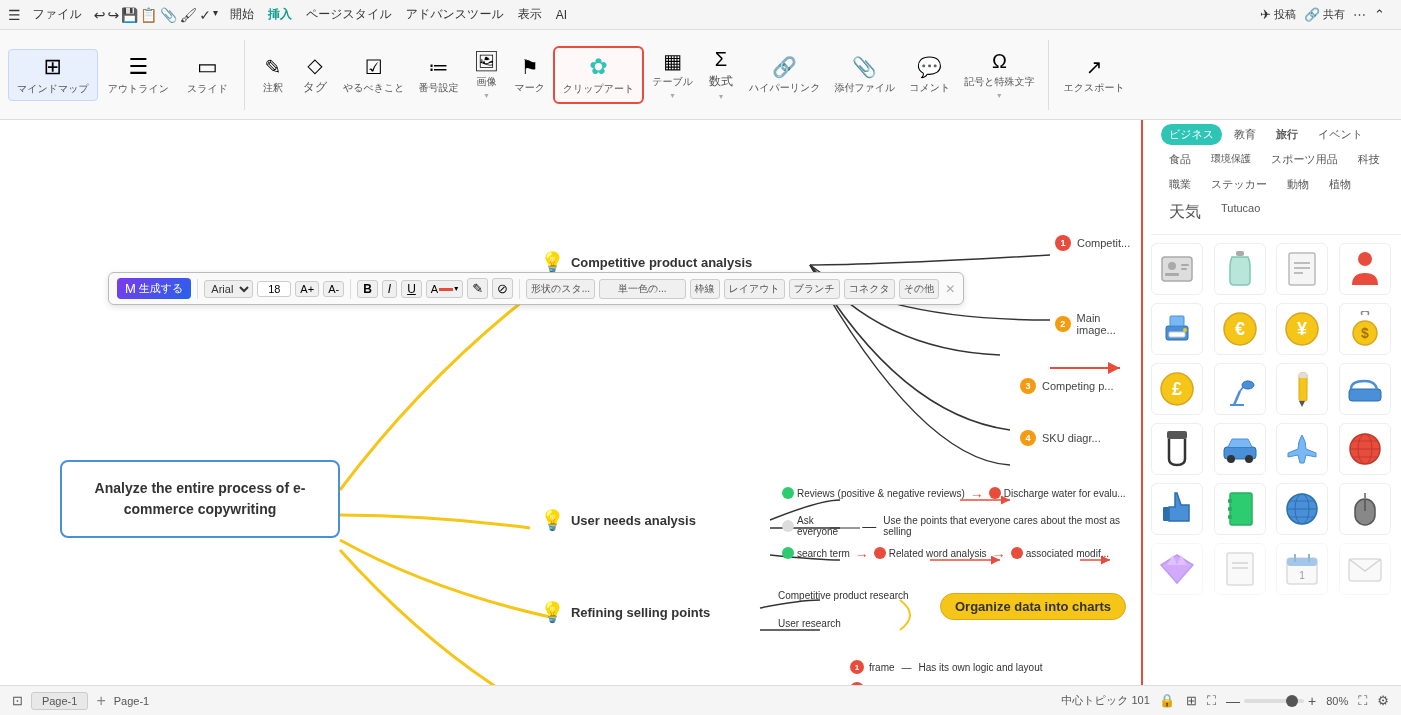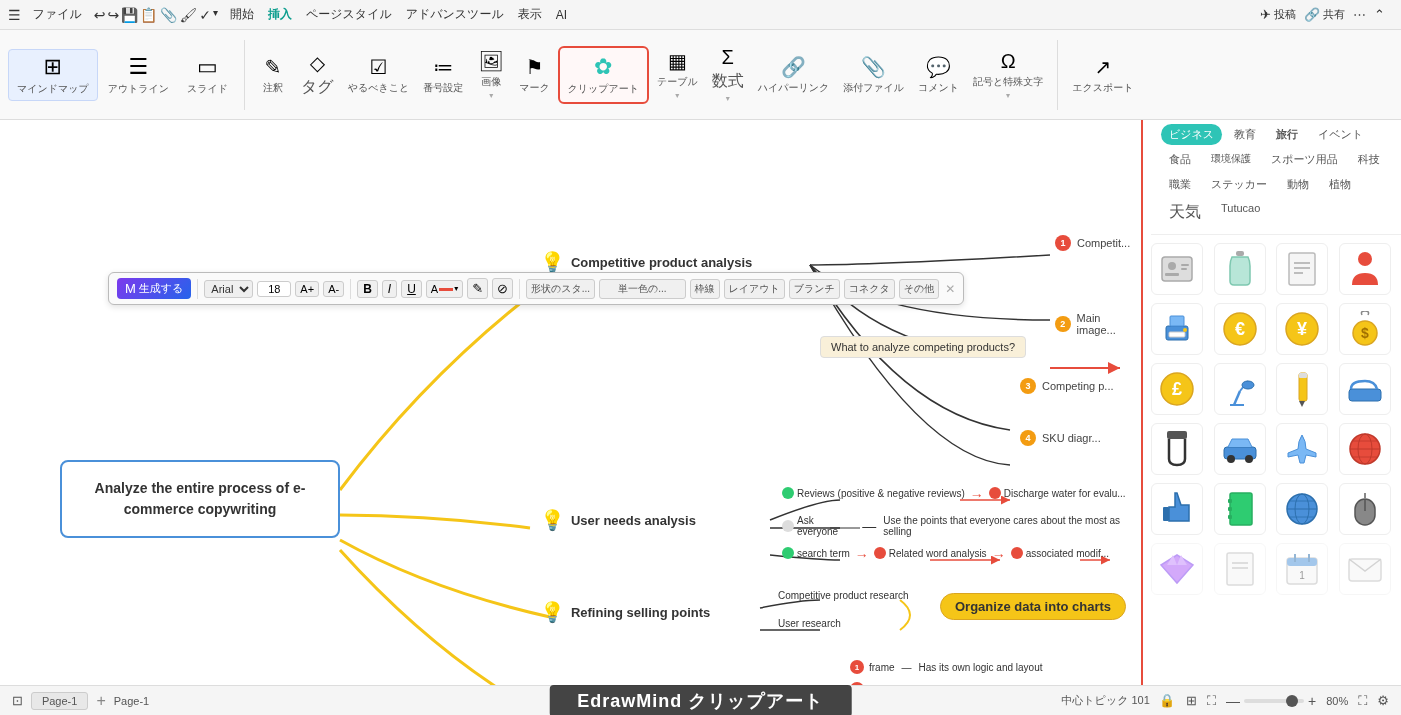--- a/index.html
+++ b/index.html
@@ -66,21 +66,21 @@
     <span style="font-size:10px;color:#555;">スライド</span>
   </div>
   <div style="width:1px;height:70px;background:#ddd;margin:0 6px;"></div>
 
   <div style="display:flex;flex-direction:column;align-items:center;gap:2px;padding:4px 6px;cursor:pointer;border-radius:4px;min-width:40px;">
     <span style="font-size:20px;">✎</span>
     <span style="font-size:10px;color:#555;">注釈</span>
   </div>
   <div style="display:flex;flex-direction:column;align-items:center;gap:2px;padding:4px 6px;cursor:pointer;border-radius:4px;min-width:40px;">
     <span style="font-size:20px;">◇</span>
-    <span style="font-size:16px;color:#555;">タグ</span>
+    <span style="font-size:12px;color:#555;">タグ</span>
   </div>
   <div style="display:flex;flex-direction:column;align-items:center;gap:2px;padding:4px 6px;cursor:pointer;border-radius:4px;min-width:52px;">
     <span style="font-size:20px;">☑</span>
     <span style="font-size:10px;color:#555;">やるべきこと</span>
   </div>
   <div style="display:flex;flex-direction:column;align-items:center;gap:2px;padding:4px 6px;cursor:pointer;border-radius:4px;min-width:52px;">
     <span style="font-size:20px;">≔</span>
     <span style="font-size:10px;color:#555;">番号設定</span>
   </div>
   <div style="display:flex;flex-direction:column;align-items:center;gap:2px;padding:4px 6px;cursor:pointer;border-radius:4px;min-width:40px;">
@@ -98,21 +98,21 @@
     <span style="font-size:10px;color:#555;">クリップアート</span>
   </div>
 
   <div style="display:flex;flex-direction:column;align-items:center;gap:2px;padding:4px 6px;cursor:pointer;border-radius:4px;min-width:40px;">
     <span style="font-size:20px;">▦</span>
     <span style="font-size:10px;color:#555;">テーブル</span>
     <span style="font-size:8px;color:#aaa;">▾</span>
   </div>
   <div style="display:flex;flex-direction:column;align-items:center;gap:2px;padding:4px 6px;cursor:pointer;border-radius:4px;min-width:40px;">
     <span style="font-size:20px;">Σ</span>
-    <span style="font-size:16px;color:#555;">数式</span>
+    <span style="font-size:12px;color:#555;">数式</span>
     <span style="font-size:8px;color:#aaa;">▾</span>
   </div>
   <div style="display:flex;flex-direction:column;align-items:center;gap:2px;padding:4px 6px;cursor:pointer;border-radius:4px;min-width:64px;">
     <span style="font-size:20px;">🔗</span>
     <span style="font-size:10px;color:#555;">ハイパーリンク</span>
   </div>
   <div style="display:flex;flex-direction:column;align-items:center;gap:2px;padding:4px 6px;cursor:pointer;border-radius:4px;min-width:64px;">
     <span style="font-size:20px;">📎</span>
     <span style="font-size:10px;color:#555;">添付ファイル</span>
   </div>
@@ -214,23 +214,20 @@
   </div>
 
   <div style="position:absolute;top:115px;left:1055px;font-size:11px;color:#444;display:flex;align-items:center;gap:3px;">
     <span class="num-circle num-red">1</span>
     <span>Competit...</span>
   </div>
   <div style="position:absolute;top:192px;left:1055px;font-size:11px;color:#444;display:flex;align-items:center;gap:3px;">
     <span class="num-circle num-orange">2</span>
     <span>Main image...</span>
   </div>
-  <div style="position:absolute;top:216px;left:820px;font-size:11px;color:#333;background:#f9f0d9;border-radius:4px;padding:4px 10px;border:1px solid #ddd;">
-    What to analyze competing products?
-  </div>
   <div style="position:absolute;top:258px;left:1020px;font-size:11px;color:#444;display:flex;align-items:center;gap:3px;">
     <span class="num-circle num-orange">3</span>
     <span>Competing p...</span>
   </div>
   <div style="position:absolute;top:310px;left:1020px;font-size:11px;color:#444;display:flex;align-items:center;gap:3px;">
     <span class="num-circle num-orange">4</span>
     <span>SKU diagr...</span>
   </div>
 
   <div style="position:absolute;top:388px;left:540px;display:flex;align-items:center;gap:6px;">
@@ -509,21 +506,20 @@
 </div>
 
 <div style="position:absolute;bottom:0;left:0;right:0;height:30px;background:#f5f5f5;border-top:1px solid #ddd;display:flex;align-items:center;padding:0 12px;font-size:11px;color:#555;gap:8px;">
   <span style="cursor:pointer;font-size:13px;">⊡</span>
   <div style="display:flex;align-items:center;gap:4px;">
     <div style="padding:2px 10px;border:1px solid #ccc;border-radius:3px;background:#e8e8e8;font-size:11px;cursor:pointer;">Page-1</div>
     <span style="cursor:pointer;font-size:16px;color:#888;padding:0 4px;">+</span>
     <span style="font-size:11px;color:#555;">Page-1</span>
   </div>
 
-  <div style="position:absolute;left:50%;transform:translateX(-50%);background:rgba(0,0,0,0.72);color:#fff;font-size:18px;font-weight:bold;padding:4px 28px;border-radius:4px;letter-spacing:1px;white-space:nowrap;">EdrawMind クリップアート</div>
 
   <div style="margin-left:auto;display:flex;align-items:center;gap:10px;">
     <span style="font-size:11px;color:#555;">中心トピック 101</span>
     <span style="cursor:pointer;font-size:13px;">🔒</span>
     <span style="cursor:pointer;font-size:13px;">⊞</span>
     <span style="cursor:pointer;font-size:13px;">⛶</span>
     <div style="display:flex;align-items:center;gap:4px;">
       <span style="cursor:pointer;font-size:14px;">—</span>
       <span style="cursor:pointer;font-size:11px;background:#ddd;width:60px;height:4px;display:inline-block;border-radius:2px;position:relative;">
         <span style="position:absolute;left:70%;top:-4px;width:12px;height:12px;border-radius:50%;background:#555;display:block;"></span>

